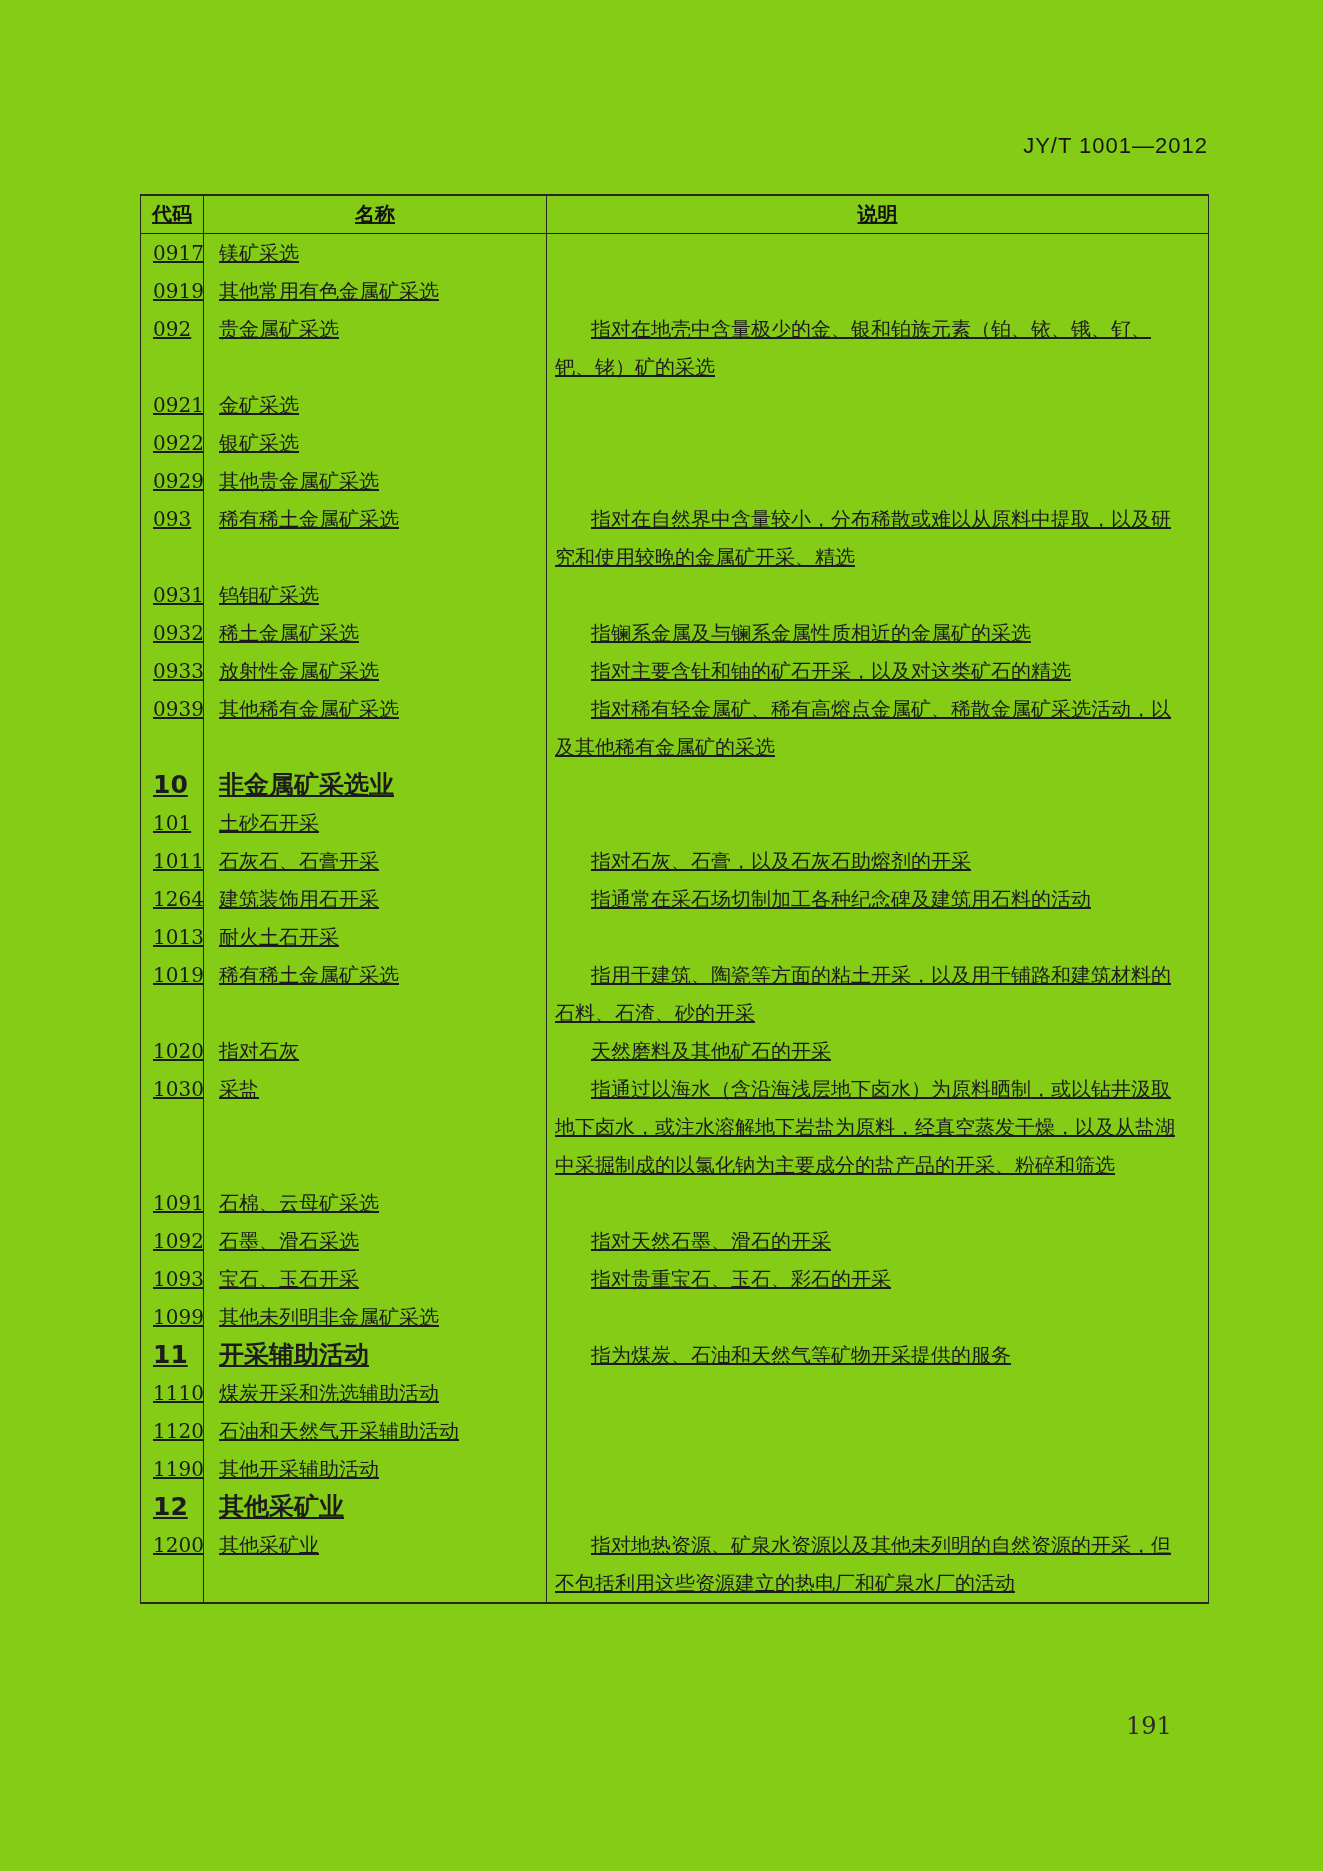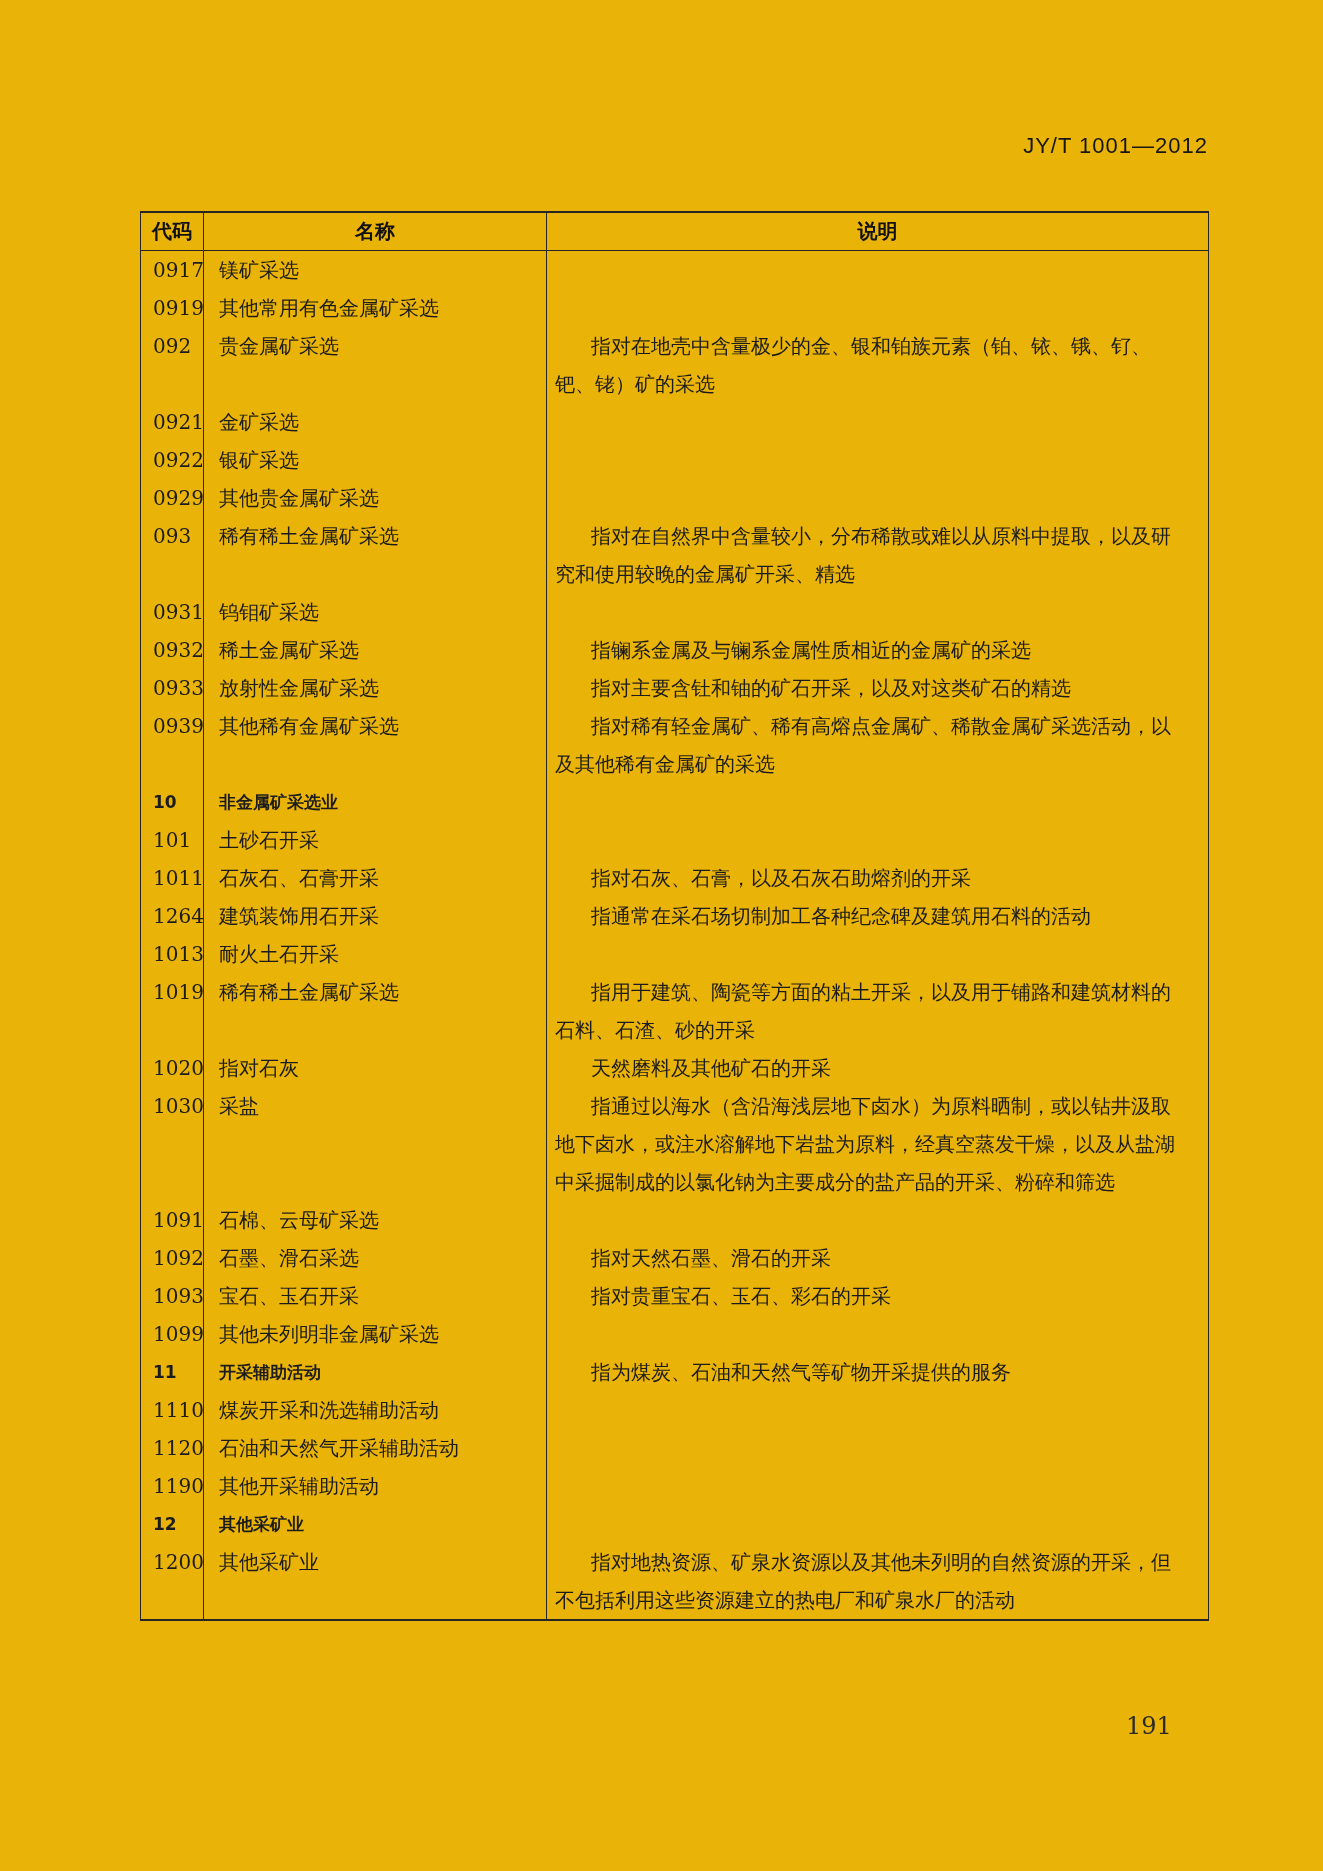--- a/index.html
+++ b/index.html
@@ -1,32 +1,33 @@
 <!DOCTYPE html>
 <html><head>
 <meta charset="utf-8">
 <style>
   * { margin:0; padding:0; box-sizing:border-box; }
   html,body { background:#ffffff; }
   .page {
-    position:relative; width:1323px; height:1871px; background:#eab308;
+    position:relative; width:1323px; height:1871px; background:#84cc16;
     font-family:"DejaVu Serif","Liberation Serif",serif; color:#1c1c1c;
     overflow:hidden;
   }
   .doc-code {
     position:absolute; top:133px; right:115px;
     font-family:"Liberation Sans","DejaVu Sans",sans-serif;
     font-size:22px; letter-spacing:1px; color:#161616; font-weight:500;
   }
   table.code-table {
-    position:absolute; left:140px; top:211px; width:1068px;
+    position:absolute; left:140px; top:194px; width:1068px;
     border-collapse:collapse; table-layout:fixed;
     border:1px solid #262626;
     border-top:2.5px solid #262626;
     border-bottom:2.5px solid #262626;
+    text-decoration:underline;
   }
   col.col-code { width:63px; }
   col.col-name { width:343px; }
   col.col-desc { width:662px; }
   .code-table th, .code-table td {
     border-right:1px solid #262626;
     vertical-align:top;
   }
   .code-table th:last-child, .code-table td:last-child { border-right:none; }
   .code-table thead th {
@@ -36,21 +37,21 @@
     font-weight:700; font-size:20px; text-align:center; color:#111;
   }
   .code-table td {
     font-size:20px; line-height:38px; color:#1c1c1c;
   }
   td.cell-code { padding-left:12px; }
   td.cell-name { padding-left:15px; }
   td.cell-desc { padding:0 28px 0 8px; text-indent:36px; }
   tr.bold td.cell-code, tr.bold td.cell-name {
     font-family:"DejaVu Sans","Liberation Sans",sans-serif;
-    font-weight:700; font-size:17px;
+    font-weight:700; font-size:25px;
   }
   .page-number {
     position:absolute; left:1126px; top:1712px;
     font-size:24px; color:#2a2a2a;
   }
 </style>
 </head>
 <body>
 
 <div class="page">

